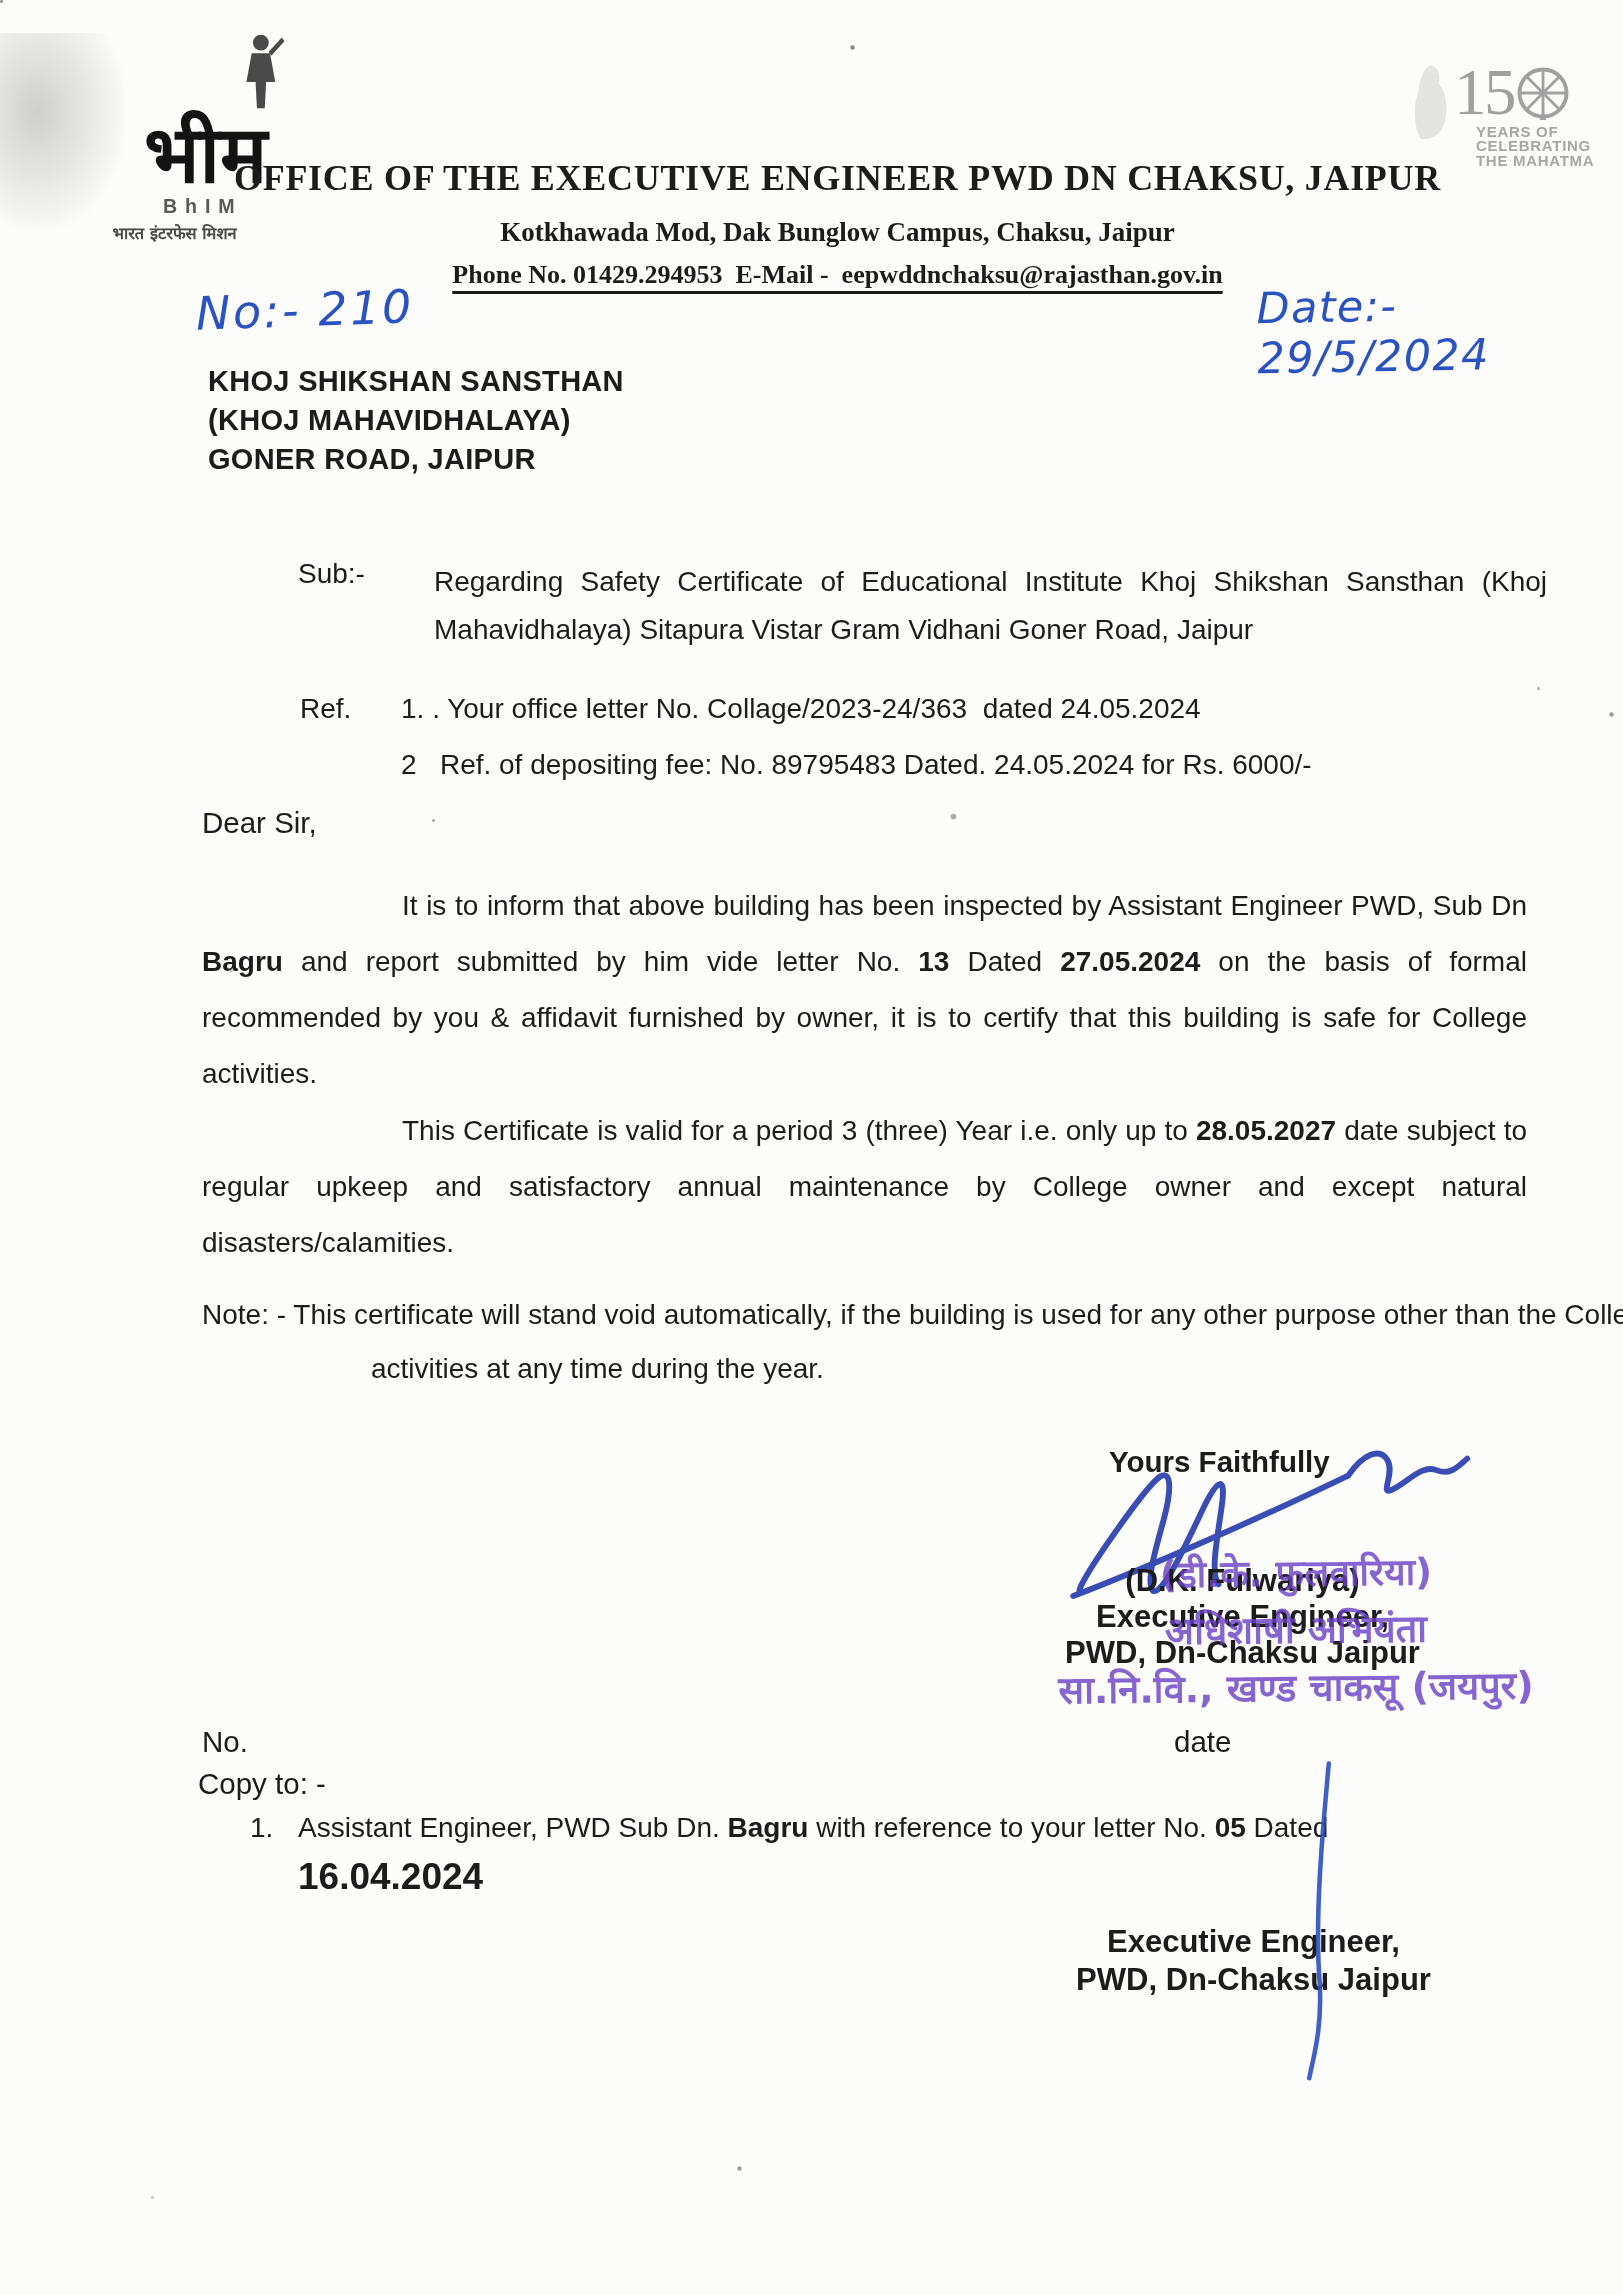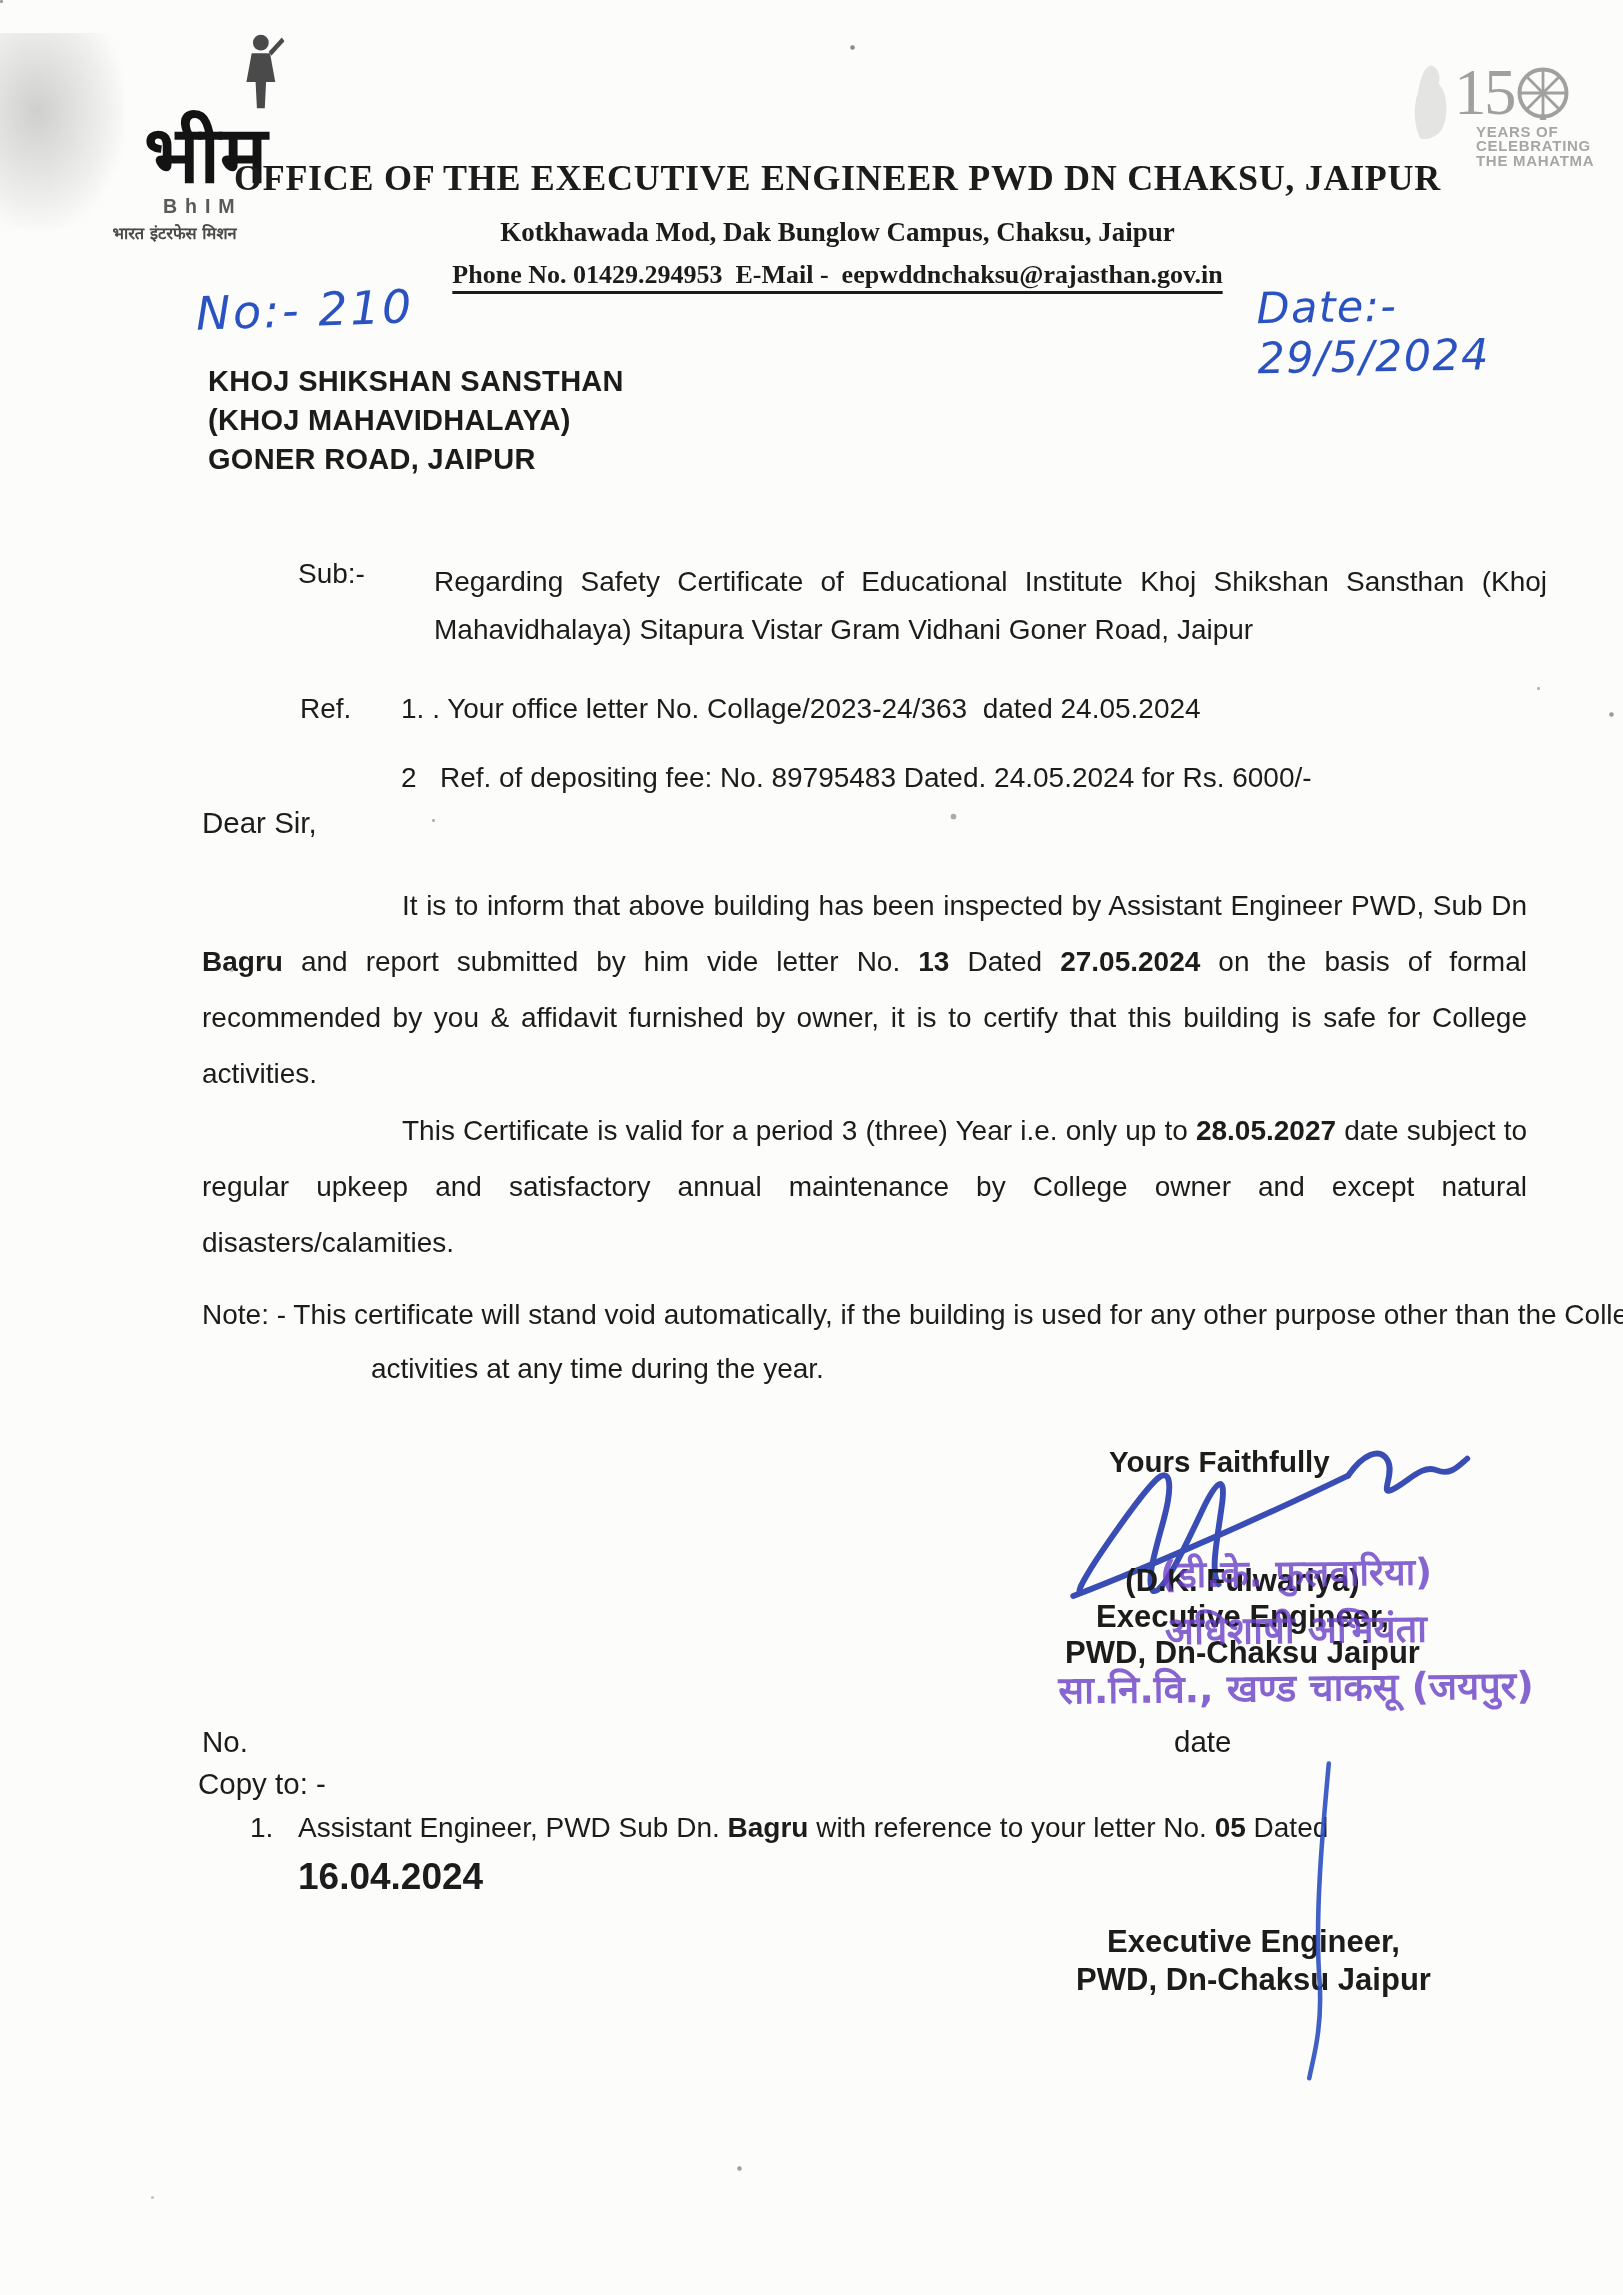--- a/index.html
+++ b/index.html
@@ -41,21 +41,21 @@
   .hand-date{left:1257px; top:280px; font-size:43px; transform:rotate(-1deg); letter-spacing:1.3px;}
 
   
   .recipient{left:208px; top:362px; font-size:29px; font-weight:700; line-height:39px; letter-spacing:0.3px;}
 
   
   .sub-label{left:298px; top:558px; font-size:28px;}
   .sub-text{left:414px; top:558px; width:1113px; font-size:28px; line-height:48px; text-align:justify;margin-left:20px;}
   .ref-label{left:300px; top:693px; font-size:28px;}
   .ref-1{left:401px; top:693px; font-size:28px;}
-  .ref-2{left:401px; top:749px; font-size:28px;margin-top:13px;}
+  .ref-2{left:401px; top:749px; font-size:28px;}
 
   .dear{left:202px; top:806px; font-size:29.5px;}
 
   .para{left:202px; width:1325px; font-size:28px; line-height:56px; text-align:justify; text-indent:200px;}
   .para1{top:878px;}
   .para2{top:1103px;}
   .note{left:202px; top:1288px; width:1329px; font-size:28px; line-height:54px; padding-left:169px; text-indent:-169px;}
 
   
   .valediction{left:1109px; top:1445px; font-size:29.5px; font-weight:700;}

